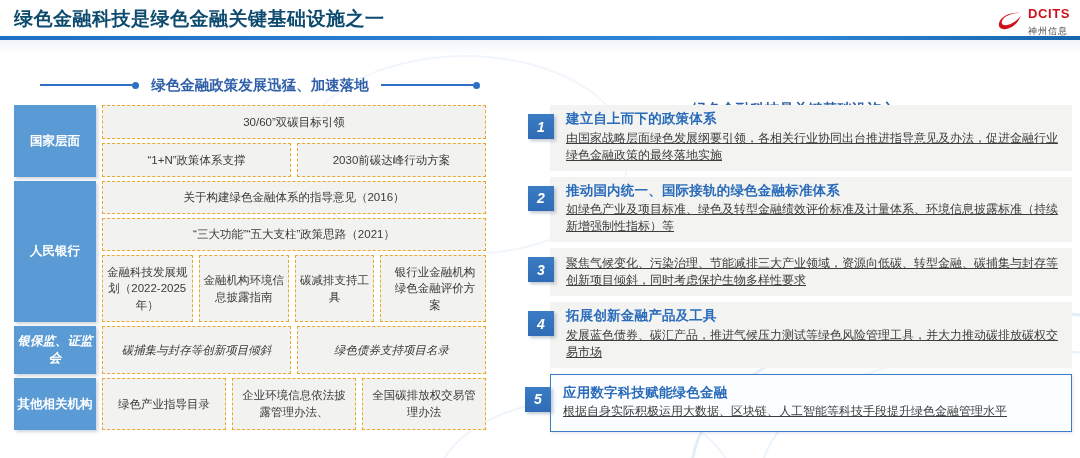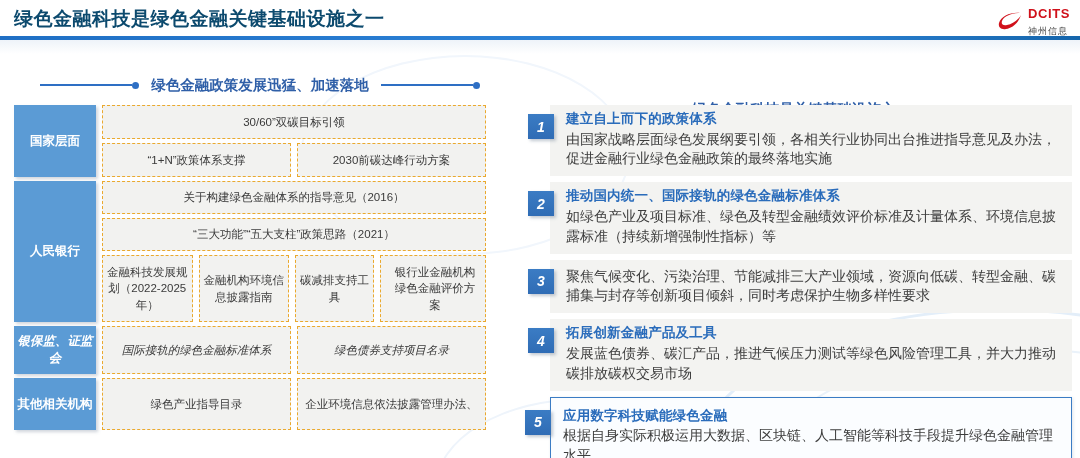--- a/index.html
+++ b/index.html
@@ -160,23 +160,24 @@
     background: #f3f3f1;
     padding: 5px 12px 7px 16px;
     margin-left: -4px;
   }
   .item-title {
     font-size: 13.5px; font-weight: bold; color: #2a6cbb;
     line-height: 1.3;
     letter-spacing: .2px;
   }
   .item-desc {
-    font-size: 14px; color: #3d3d3d;
+    font-size: 12px; color: #3d3d3d;
     line-height: 1.42;
     margin-top: 2px;
+    text-decoration: underline;
   }
   .item.highlight {
     border: 1.6px solid #3b7cc4;
     background: #fbfdff;
     padding: 4px 4px 4px 0;
     margin-left: 22px;
     box-shadow: 1px 1px 3px rgba(130,150,175,.25);
   }
   .item.highlight .badge { margin-left: -26px; margin-top: 8px; }
   .item.highlight .item-body { background: transparent; }
@@ -259,31 +260,32 @@
             <div class="cell">金融机构环境信息披露指南</div>
             <div class="cell w-narrow">碳减排支持工具</div>
             <div class="cell w-wide">银行业金融机构绿色金融评价方案</div>
           </div>
         </div>
       </div>
       <div class="trow" id="row3">
         <div class="rowlabel">银保监、证监会</div>
         <div class="rowbody">
           <div class="subrow">
-            <div class="cell">国际接轨的绿色金融标准体系</div>
+            <div class="cell">碳捕集与封存等创新项目倾斜</div>
             <div class="cell">绿色债券支持项目名录</div>
           </div>
         </div>
       </div>
       <div class="trow" id="row4">
         <div class="rowlabel">其他相关机构</div>
         <div class="rowbody">
           <div class="subrow">
             <div class="cell">绿色产业指导目录</div>
             <div class="cell">企业环境信息依法披露管理办法、</div>
+            <div class="cell">全国碳排放权交易管理办法</div>
           </div>
         </div>
       </div>
     </div>
 
   <div id="rightPanel">
       <div class="item">
         <div class="badge">1</div>
         <div class="item-body">
           <div class="item-title">建立自上而下的政策体系</div>

